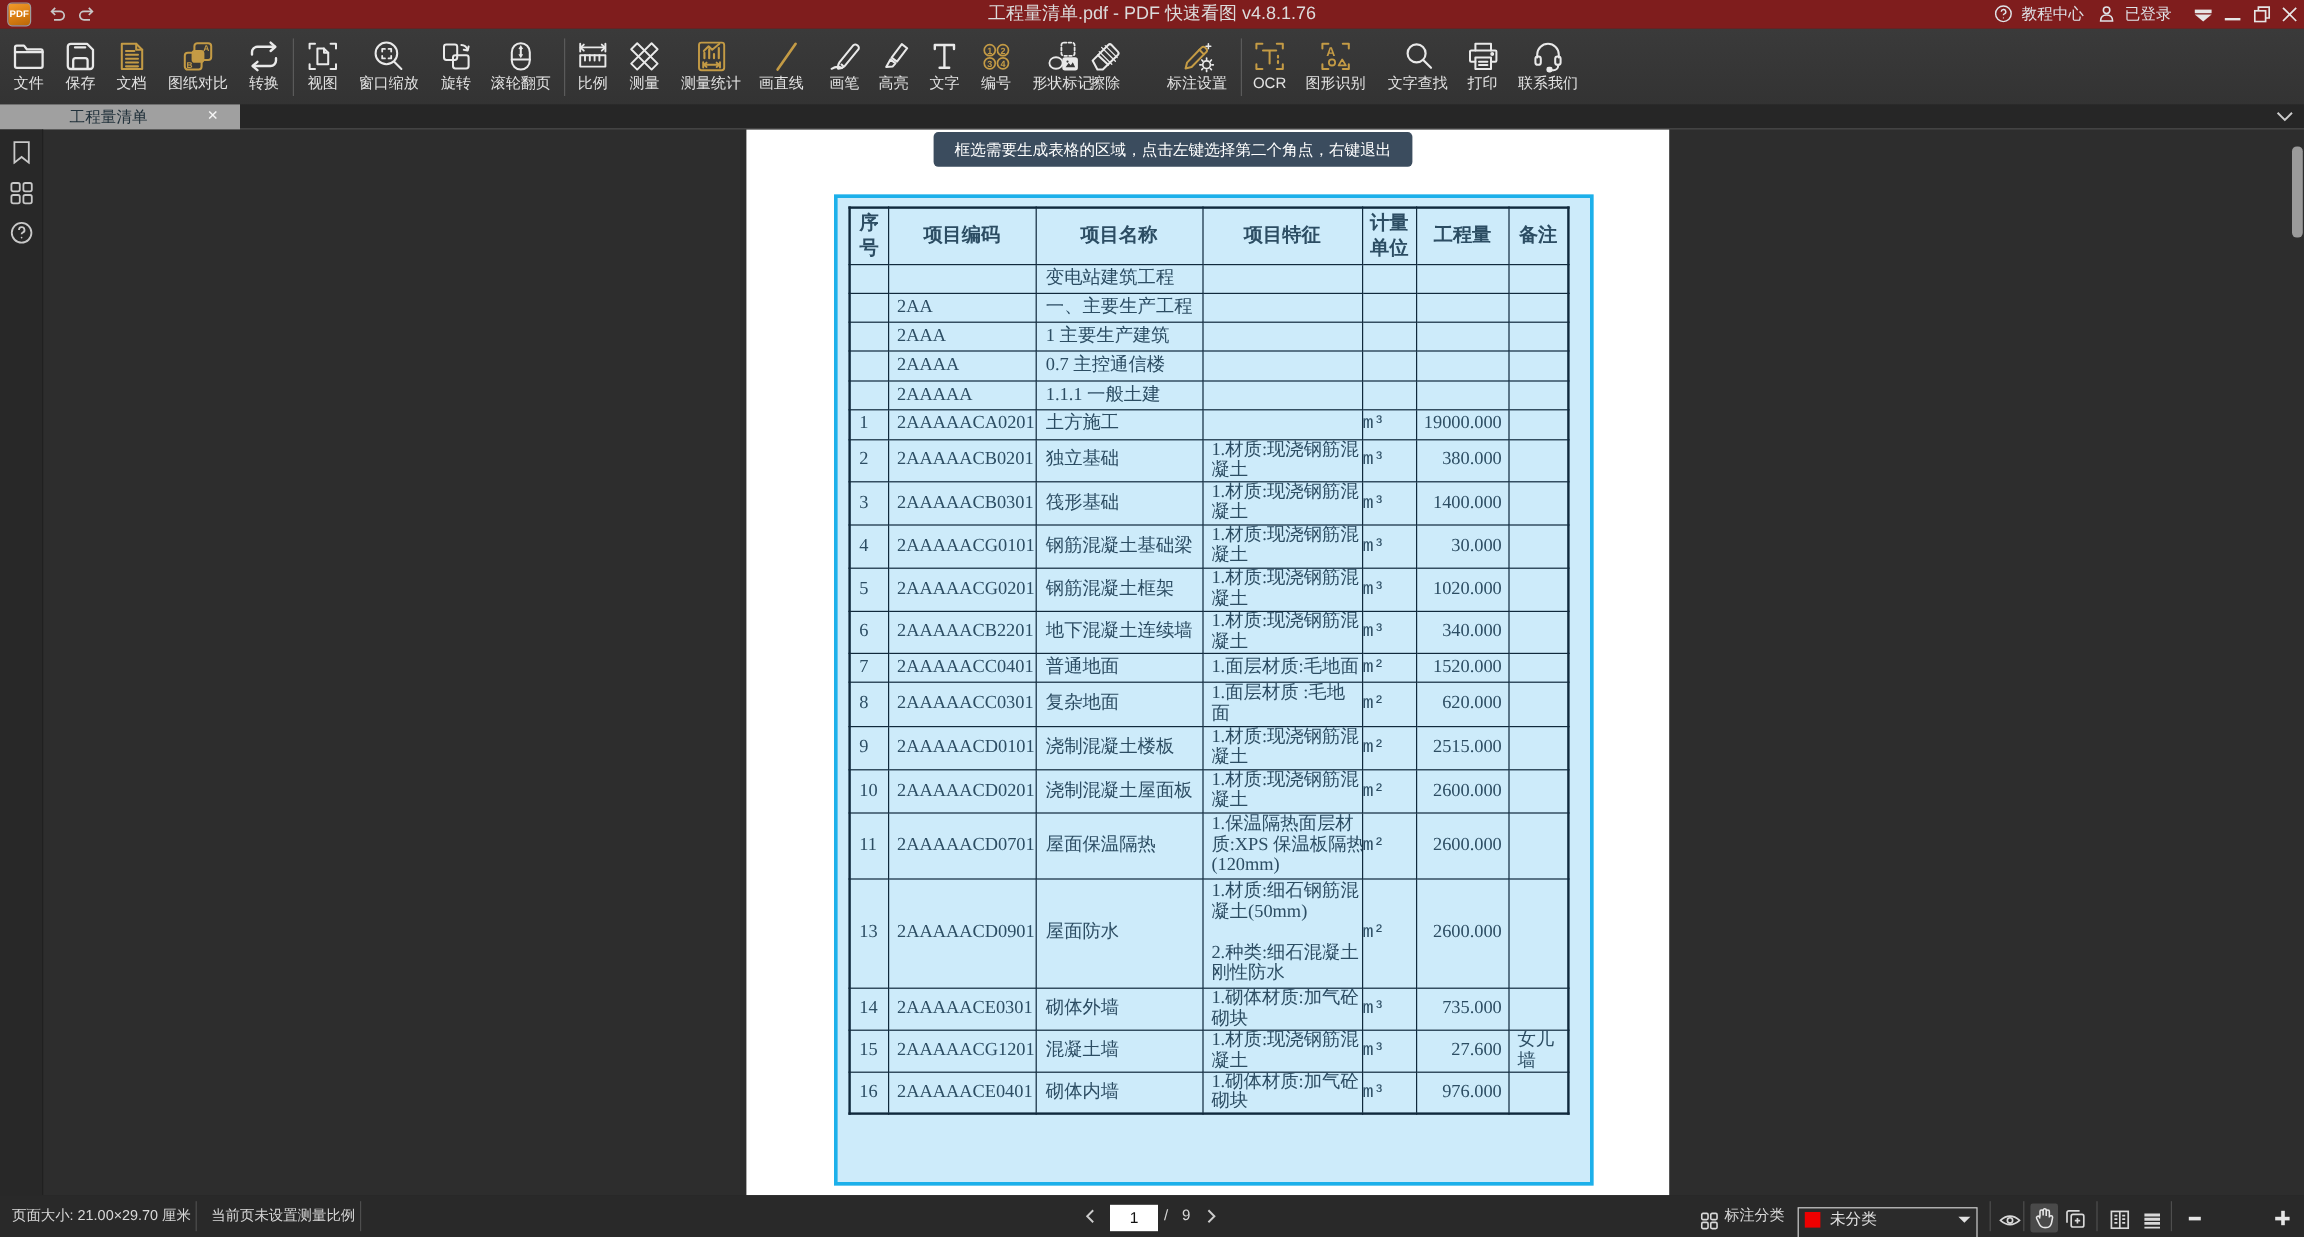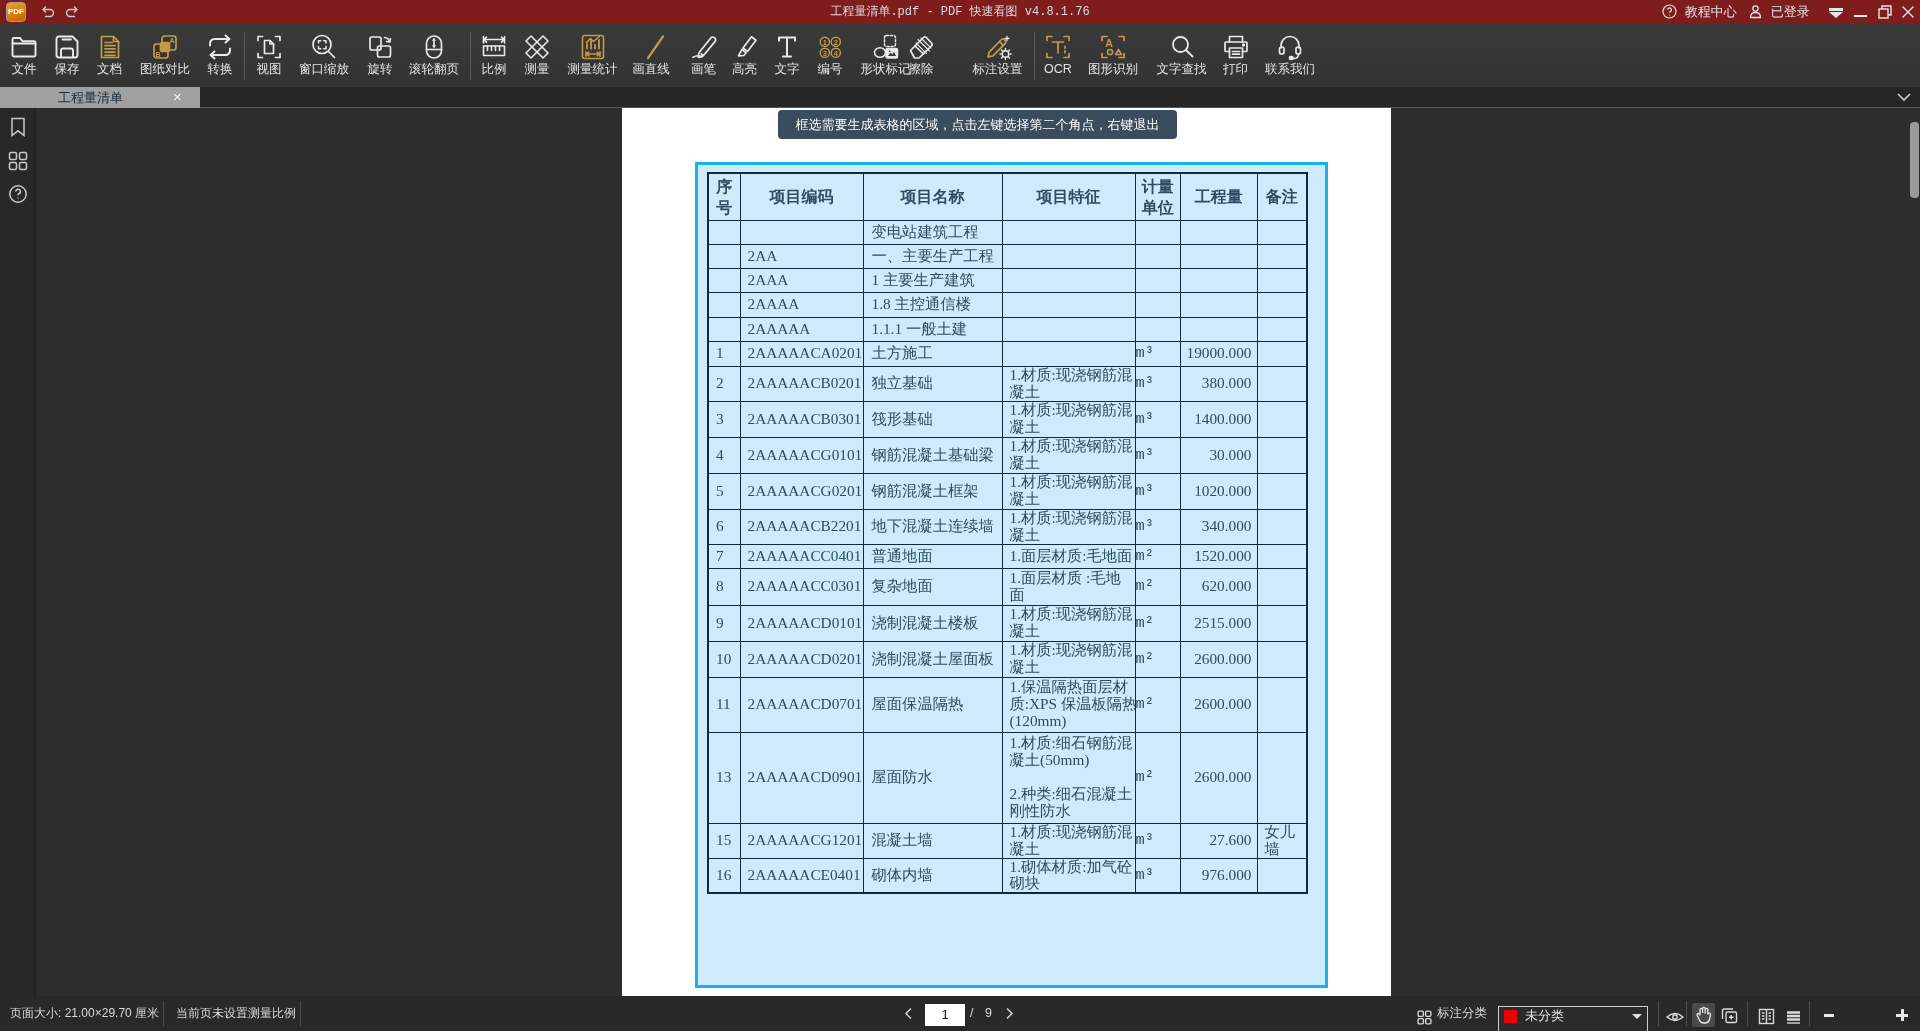--- a/index.html
+++ b/index.html
@@ -7,21 +7,21 @@
   body { font-family:"Liberation Sans",sans-serif; background:#2d2d2d; position:relative; color:#e4e4e4; }
   .abs { position:absolute; }
 
   
   #titlebar { position:absolute; left:0; top:0; width:1920px; height:24px; background:#7f1d1d; }
   #logo { position:absolute; left:6px; top:2px; width:20px; height:20px; border-radius:4px;
           background:linear-gradient(160deg,#f29b2b 0%,#d97d12 55%,#b96708 100%);
           border:1.5px solid #9e9e9e; color:#fff; font-weight:bold; font-size:8px;
           text-align:center; line-height:17px; letter-spacing:0; }
   #wintitle { position:absolute; left:0; top:0; width:1920px; height:24px; text-align:center;
-          line-height:24px; font-size:12px; color:#dcdcdc;font-family:Liberation Mono, monospace; }
+          line-height:24px; font-size:15px; color:#dcdcdc; }
   .tbright { position:absolute; top:0; height:24px; line-height:24px; font-size:13px; color:#dfe3e8; }
 
   
   #toolbar { position:absolute; left:0; top:24px; width:1920px; height:63px; background:linear-gradient(#3a3a3a,#333333); }
   .tbtn { position:absolute; top:8px; width:84px; height:56px; text-align:center; }
   .tbtn svg { display:block; margin:0 auto; }
   .tbtn .lbl { margin-top:2px; font-size:12.5px; color:#e3e3e3; line-height:14px; white-space:nowrap; }
   .vsep { position:absolute; top:8px; width:1px; height:48px; background:#5a5a5a; }
 
   
@@ -502,21 +502,21 @@
           <td class="cd">2AAA</td>
           <td class="nm">1 主要生产建筑</td>
           <td></td>
           <td></td>
           <td></td>
           <td></td>
         </tr>
     <tr style="height:25px">
           <td></td>
           <td class="cd">2AAAA</td>
-          <td class="nm">1.8 主控通信楼</td>
+          <td class="nm">0.7 主控通信楼</td>
           <td></td>
           <td></td>
           <td></td>
           <td></td>
         </tr>
     <tr style="height:24px">
           <td></td>
           <td class="cd">2AAAAA</td>
           <td class="nm">1.1.1 一般土建</td>
           <td></td>
@@ -623,20 +623,29 @@
           <td class="r">2600.000</td>
           <td></td>
         </tr>
     <tr style="height:91px">
           <td>13</td>
           <td class="cd">2AAAAACD0901</td>
           <td class="nm">屋面防水</td>
           <td>1.材质:细石钢筋混<br>凝土(50mm)<br><br>2.种类:细石混凝土<br>刚性防水</td>
           <td class="c">m²</td>
           <td class="r">2600.000</td>
+          <td></td>
+        </tr>
+    <tr style="height:35px">
+          <td>14</td>
+          <td class="cd">2AAAAACE0301</td>
+          <td class="nm">砌体外墙</td>
+          <td>1.砌体材质:加气砼<br>砌块</td>
+          <td class="c">m³</td>
+          <td class="r">735.000</td>
           <td></td>
         </tr>
     <tr style="height:35px">
           <td>15</td>
           <td class="cd">2AAAAACG1201</td>
           <td class="nm">混凝土墙</td>
           <td>1.材质:现浇钢筋混<br>凝土</td>
           <td class="c">m³</td>
           <td class="r">27.600</td>
           <td>女儿<br>墙</td>

